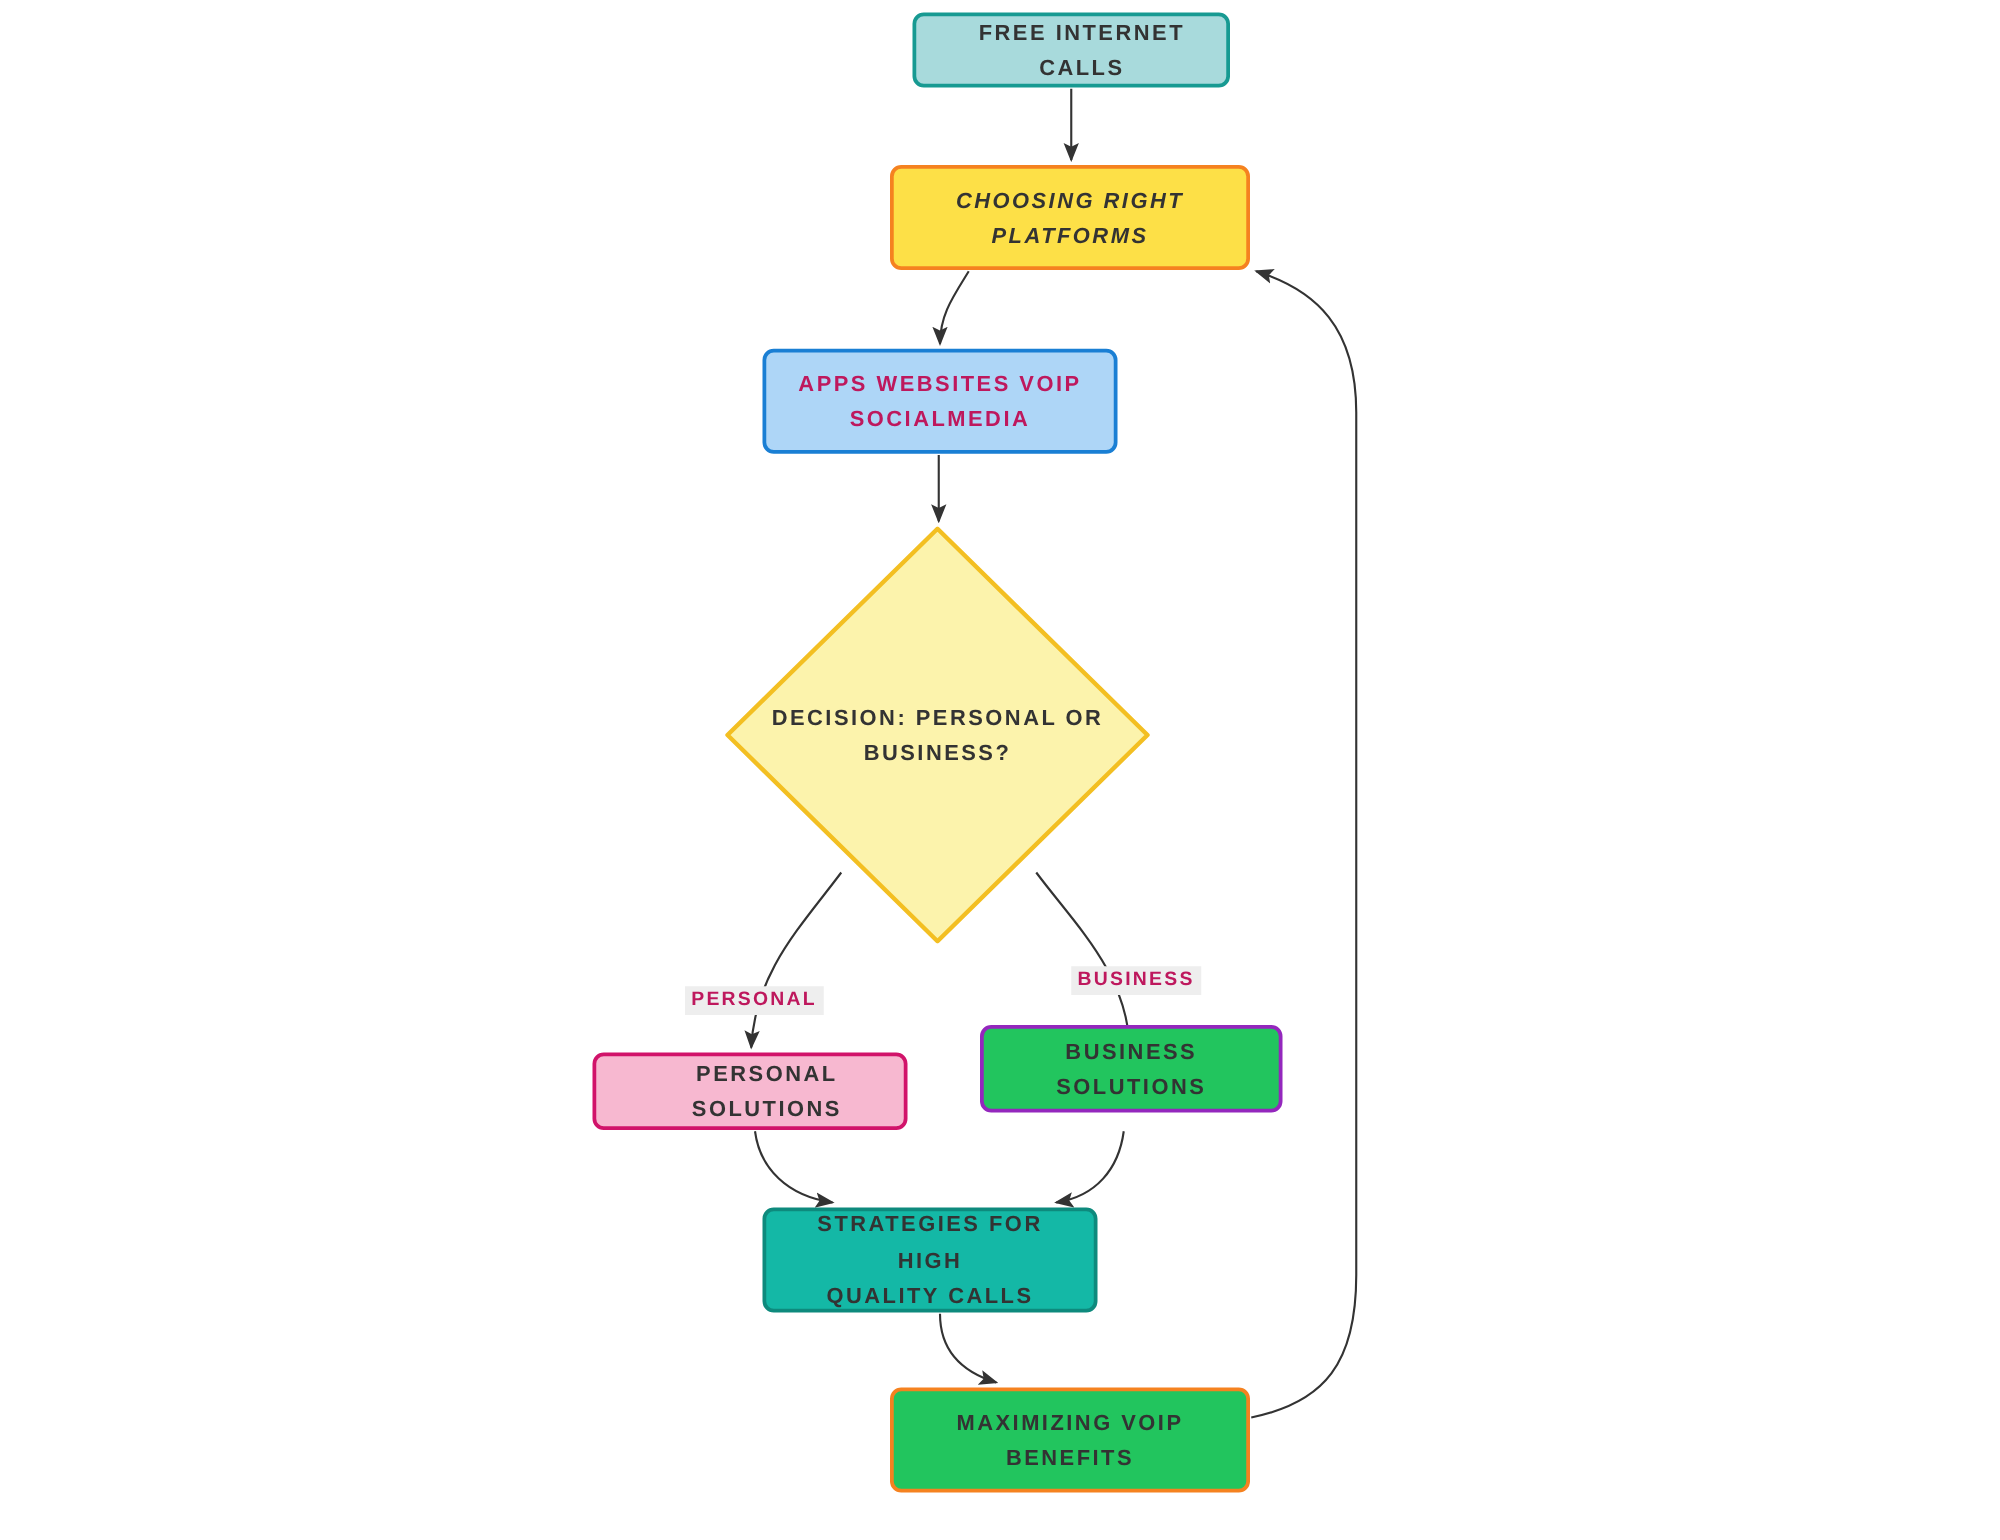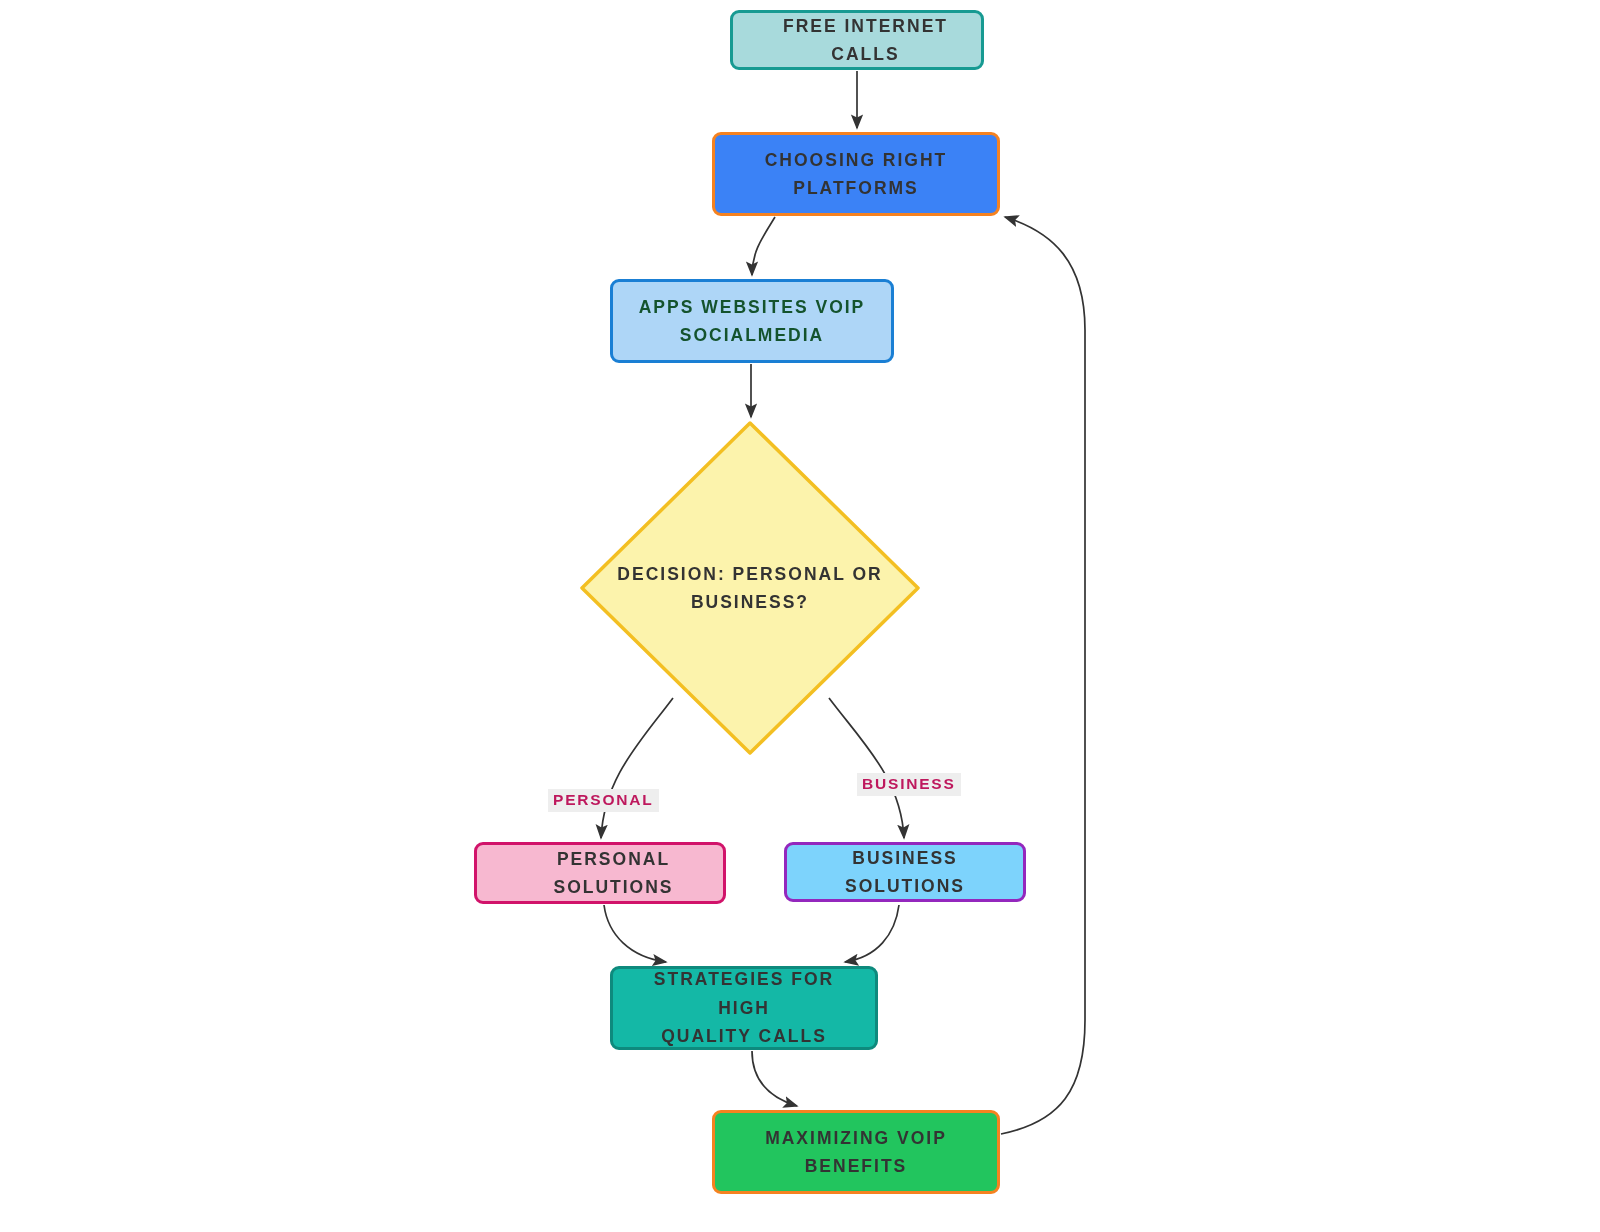--- a/index.html
+++ b/index.html
@@ -119,39 +119,39 @@
         <path d="M 899,905 C 895,935 877,957 845,962" fill="none" stroke="#333333" stroke-width="1.7" marker-end="url(#arrowhead)"></path>
         <path d="M 752,1051 C 752,1082 771,1098 797,1106" fill="none" stroke="#333333" stroke-width="1.7" marker-end="url(#arrowhead)"></path>
         <path d="M 1001,1134 C 1060,1122 1085,1090 1085,1020 L 1085,330 C 1085,262 1053,232 1005,217" fill="none" stroke="#333333" stroke-width="1.7" marker-end="url(#arrowhead)"></path>
       </g>
   </svg>
 
   <div id="nodes-group">
       <div class="node" style="left: 730px; top: 10px; width: 254px; height: 60px; background: rgb(168, 218, 220); border-color: rgb(23, 154, 146);">
         <span class="node-label" style="color: rgb(51, 51, 51); padding-left: 29px;">FREE INTERNET CALLS</span>
       </div>
-      <div class="node" style="left: 712px; top: 132px; width: 288px; height: 84px; background: #3b82f6; border-color: rgb(245, 130, 32);">
+      <div class="node" style="left: 712px; top: 132px; width: 288px; height: 84px; background: #fde047; border-color: rgb(245, 130, 32); font-style: italic;">
         <span class="node-label" style="color: rgb(51, 51, 51);">CHOOSING RIGHT
 PLATFORMS</span>
       </div>
       <div class="node" style="left: 610px; top: 279px; width: 284px; height: 84px; background: rgb(174, 214, 247); border-color: rgb(26, 127, 212);">
-        <span class="node-label" style="color: #14532d;">APPS WEBSITES VOIP
+        <span class="node-label" style="color: #be185d;">APPS WEBSITES VOIP
 SOCIALMEDIA</span>
       </div>
       <div class="decision-wrap" style="left: 580px; top: 421px; width: 340px; height: 334px;">
         <svg class="decision-shape" viewBox="0 0 340 334" preserveAspectRatio="none">
           <polygon points="170,2 338,167 170,332 2,167" fill="#fcf3ac" stroke="#f3bf22" stroke-width="3.5" stroke-linejoin="round"></polygon>
         </svg>
         <div class="decision-label">DECISION: PERSONAL OR
 BUSINESS?</div>
       </div>
       <div class="node" style="left: 474px; top: 842px; width: 252px; height: 62px; background: rgb(247, 184, 208); border-color: rgb(209, 19, 106); padding-left: 27px;">
         <span class="node-label" style="color: rgb(51, 51, 51);">PERSONAL SOLUTIONS</span>
       </div>
-      <div class="node" style="left: 784px; top: 842px; width: 242px; height: 60px; background: #7dd3fc; border-color: rgb(148, 39, 189);">
+      <div class="node" style="left: 784px; top: 820px; width: 242px; height: 70px; background: #22c55e; border-color: rgb(148, 39, 189);">
         <span class="node-label" style="color: rgb(51, 51, 51);">BUSINESS SOLUTIONS</span>
       </div>
       <div class="node" style="left: 610px; top: 966px; width: 268px; height: 84px; background: #14b8a6; border-color: rgb(14, 138, 125);">
         <span class="node-label" style="color: rgb(51, 51, 51);">STRATEGIES FOR HIGH
 QUALITY CALLS</span>
       </div>
       <div class="node" style="left: 712px; top: 1110px; width: 288px; height: 84px; background: #22c55e; border-color: rgb(245, 130, 32);">
         <span class="node-label" style="color: rgb(51, 51, 51);">MAXIMIZING VOIP
 BENEFITS</span>
       </div>

